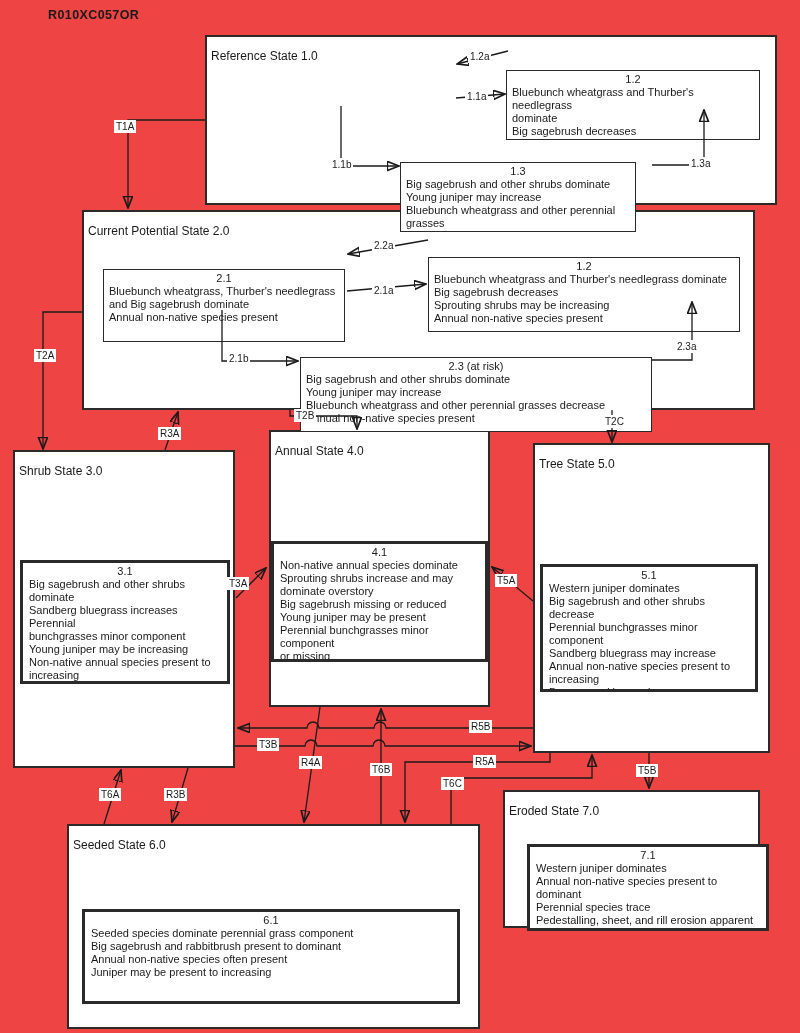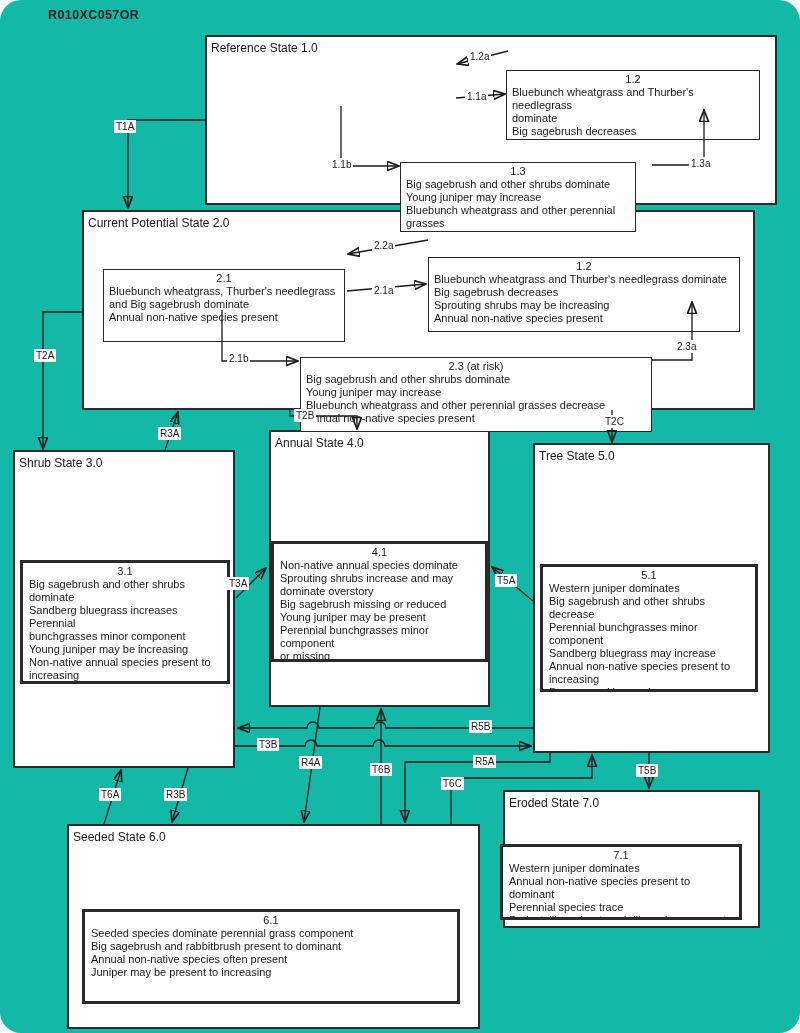--- a/index.html
+++ b/index.html
@@ -1,29 +1,29 @@
 <!DOCTYPE html>
 <html><head>
 <meta charset="utf-8">
 <style>
   html,body { margin:0; padding:0; background:#ffffff; }
   #canvas {
-    position:relative; width:800px; height:1033px; background:#14b8a6;
-    font-family:"Liberation Sans", sans-serif; color:#1a1a1a; overflow:hidden;border-radius:21px;
+    position:relative; width:800px; height:1033px; background:#ef4444;
+    font-family:"Liberation Sans", sans-serif; color:#1a1a1a; overflow:hidden;
   }
   #diagram-title {
     position:absolute; left:48px; top:8px;
     font-size:12.5px; font-weight:bold; letter-spacing:.4px; z-index:5;
   }
   .state {
     position:absolute; box-sizing:border-box; background:#ffffff;
     border:2px solid #2a2a2a; z-index:1;
   }
   .state-label {
-    font-size:12px; line-height:14px; padding:4px 4px; white-space:nowrap;
+    font-size:12px; line-height:14px; padding:12px 4px; white-space:nowrap;
   }
   .community {
     position:absolute; box-sizing:border-box; background:#ffffff;
     border:1.5px solid #2a2a2a; z-index:2; padding:2px 5px; overflow:hidden;margin-top:32px;
   }
   .community.thick { border-width:3px; padding:2px 6px; }
   .community-title { text-align:center; font-size:11px; line-height:13px; }
   .community-body  { font-size:11px; line-height:13px; white-space:pre-line; }
   #connectors {
     position:absolute; left:0; top:0; width:800px; height:1033px;
@@ -128,21 +128,21 @@
 increasing
 Bare ground increasing</div>
   </div>
   <div class="community thick" style="left:82px;top:877px;width:378px;height:95px">
     <div class="community-title">6.1</div>
     <div class="community-body">Seeded species dominate perennial grass component
 Big sagebrush and rabbitbrush present to dominant
 Annual non-native species often present
 Juniper may be present to increasing</div>
   </div>
-  <div class="community thick" style="left:500px;top:812px;width:242px;height:76px">
+  <div class="community thick" style="left:527px;top:812px;width:242px;height:87px">
     <div class="community-title">7.1</div>
     <div class="community-body">Western juniper dominates
 Annual non-native species present to dominant
 Perennial species trace
 Pedestalling, sheet, and rill erosion apparent
 Soil redistribution significant</div>
   </div>
 
   <svg id="connectors" viewBox="0 0 800 1033" xmlns="http://www.w3.org/2000/svg">
     <defs>

